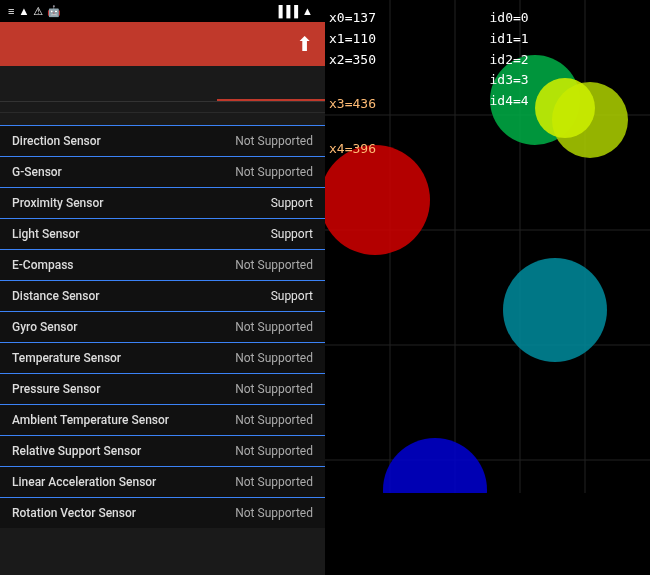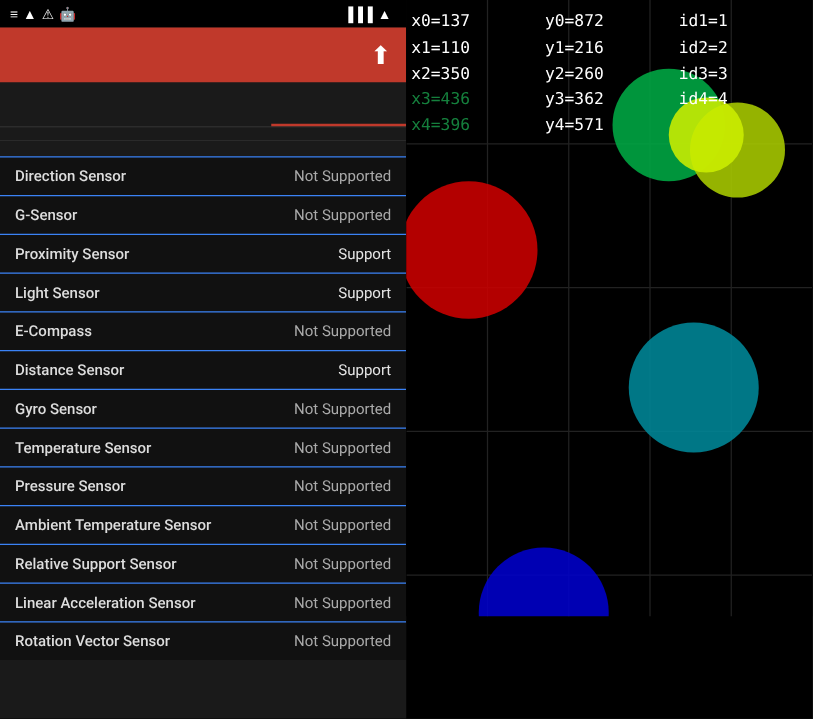--- a/index.html
+++ b/index.html
@@ -165,21 +165,22 @@
       line-height: 1.6;
       z-index: 10;
     }
     .touch-col {
       flex: 1;
     }
     .touch-col span {
       display: block;
     }
     .touch-col span.highlight {
-      color: #15803d;
+      color: #fdba74;
+      margin-top: 24px;
     }
     .touch-col span.normal {
       color: #fff;
     }
 
     
     .grid-lines {
       position: absolute;
       top: 0; left: 0; right: 0; bottom: 0;
     }
@@ -310,27 +311,21 @@
     </div>
 
   <div class="touch-info">
     <div class="touch-col" id="touch-x-col">
         <span class="normal">x0=137</span>
         <span class="normal">x1=110</span>
         <span class="normal">x2=350</span>
         <span class="highlight">x3=436</span>
         <span class="highlight">x4=396</span>
       </div>
-    <div class="touch-col" id="touch-y-col">
-        <span class="normal">y0=872</span>
-        <span class="normal">y1=216</span>
-        <span class="normal">y2=260</span>
-        <span class="normal">y3=362</span>
-        <span class="normal">y4=571</span>
-      </div>
     <div class="touch-col" id="touch-id-col">
+        <span class="normal">id0=0</span>
         <span class="normal">id1=1</span>
         <span class="normal">id2=2</span>
         <span class="normal">id3=3</span>
         <span class="normal">id4=4</span>
       </div>
   </div>
 </div>
 
 </body></html>

